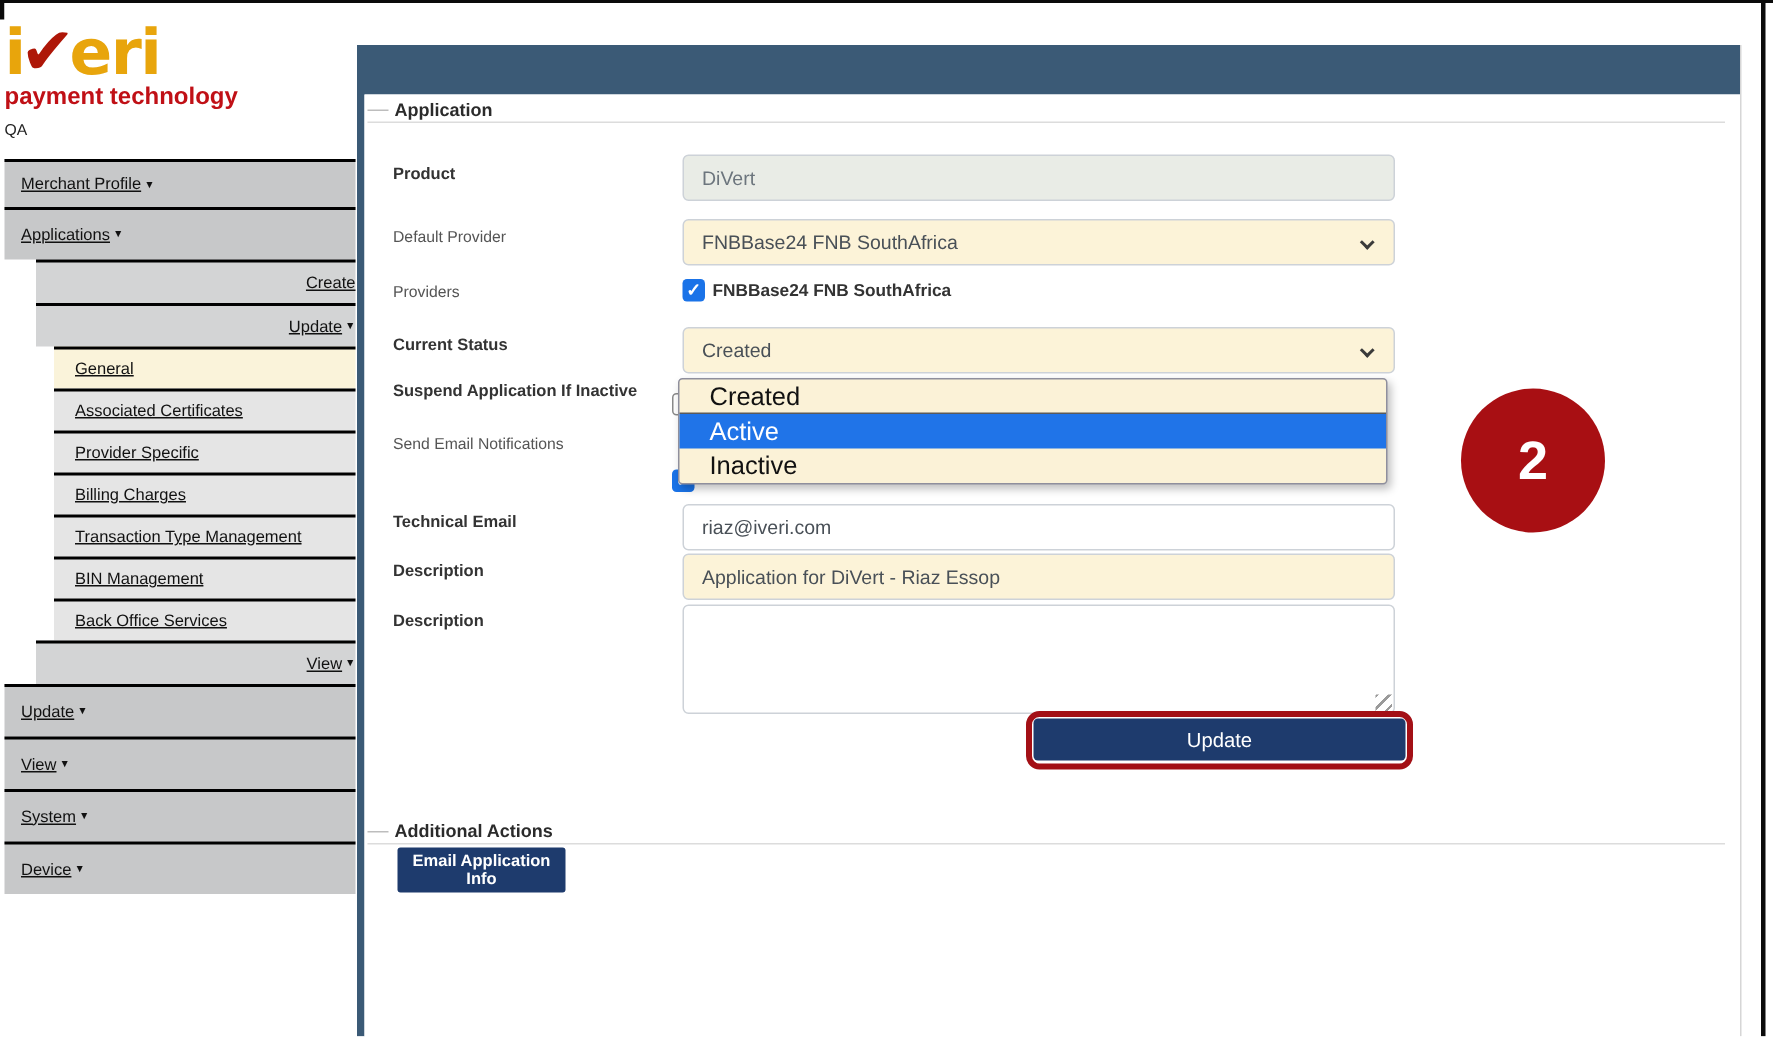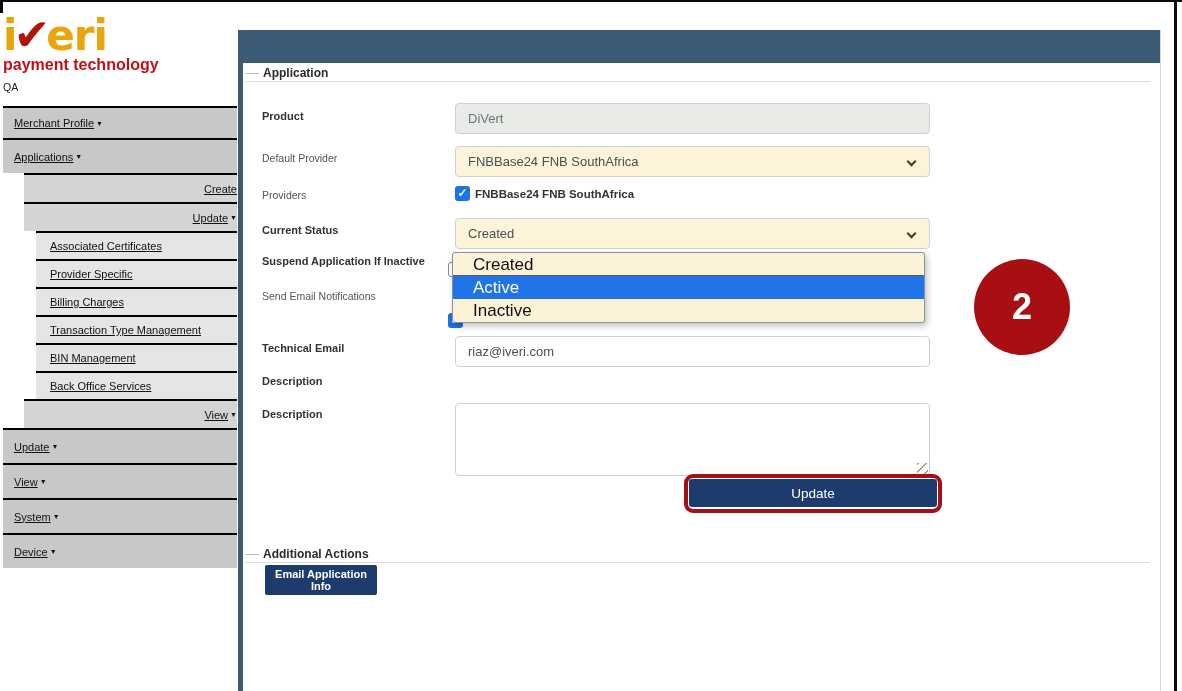--- a/index.html
+++ b/index.html
@@ -96,20 +96,23 @@
           <span class="mlabel">Applications</span>
           <span class="arrow">▼</span>
         </div>
         <div class="menu-row lvl1">
           <span class="mlabel">Create</span>
         </div>
         <div class="menu-row lvl1">
           <span class="mlabel">Update</span>
           <span class="arrow">▼</span>
         </div>
+        <div class="menu-row lvl2 hl">
+          <span class="mlabel">General</span>
+        </div>
         <div class="menu-row lvl2">
           <span class="mlabel">Associated Certificates</span>
         </div>
         <div class="menu-row lvl2">
           <span class="mlabel">Provider Specific</span>
         </div>
         <div class="menu-row lvl2">
           <span class="mlabel">Billing Charges</span>
         </div>
         <div class="menu-row lvl2">
@@ -182,20 +185,21 @@
     <div class="dropdown" id="status-dropdown">
         <div class="dd-item first">Created</div>
         <div class="dd-item sel">Active</div>
         <div class="dd-item">Inactive</div>
       </div>
 
     <div class="flabel b" style="top:279px;">Technical Email</div>
     <input class="ctrl" style="top: 273px;" value="riaz@iveri.com">
 
     <div class="flabel b" style="top:312px;">Description</div>
+    <input class="ctrl cream" style="top: 306px;" value="Application for DiVert - Riaz Essop">
 
     <div class="flabel b" style="top:345px;">Description</div>
     <textarea class="ctrl" style="top: 340px;"></textarea>
     <span class="resize-grip" style="left:674px; top:400px;"></span>
 
     <div class="update-ring"></div>
     <button class="btn-navy update-btn">Update</button>
 
     <div class="legend-row" style="top:484px;">
       <span class="legend-dash"></span>

